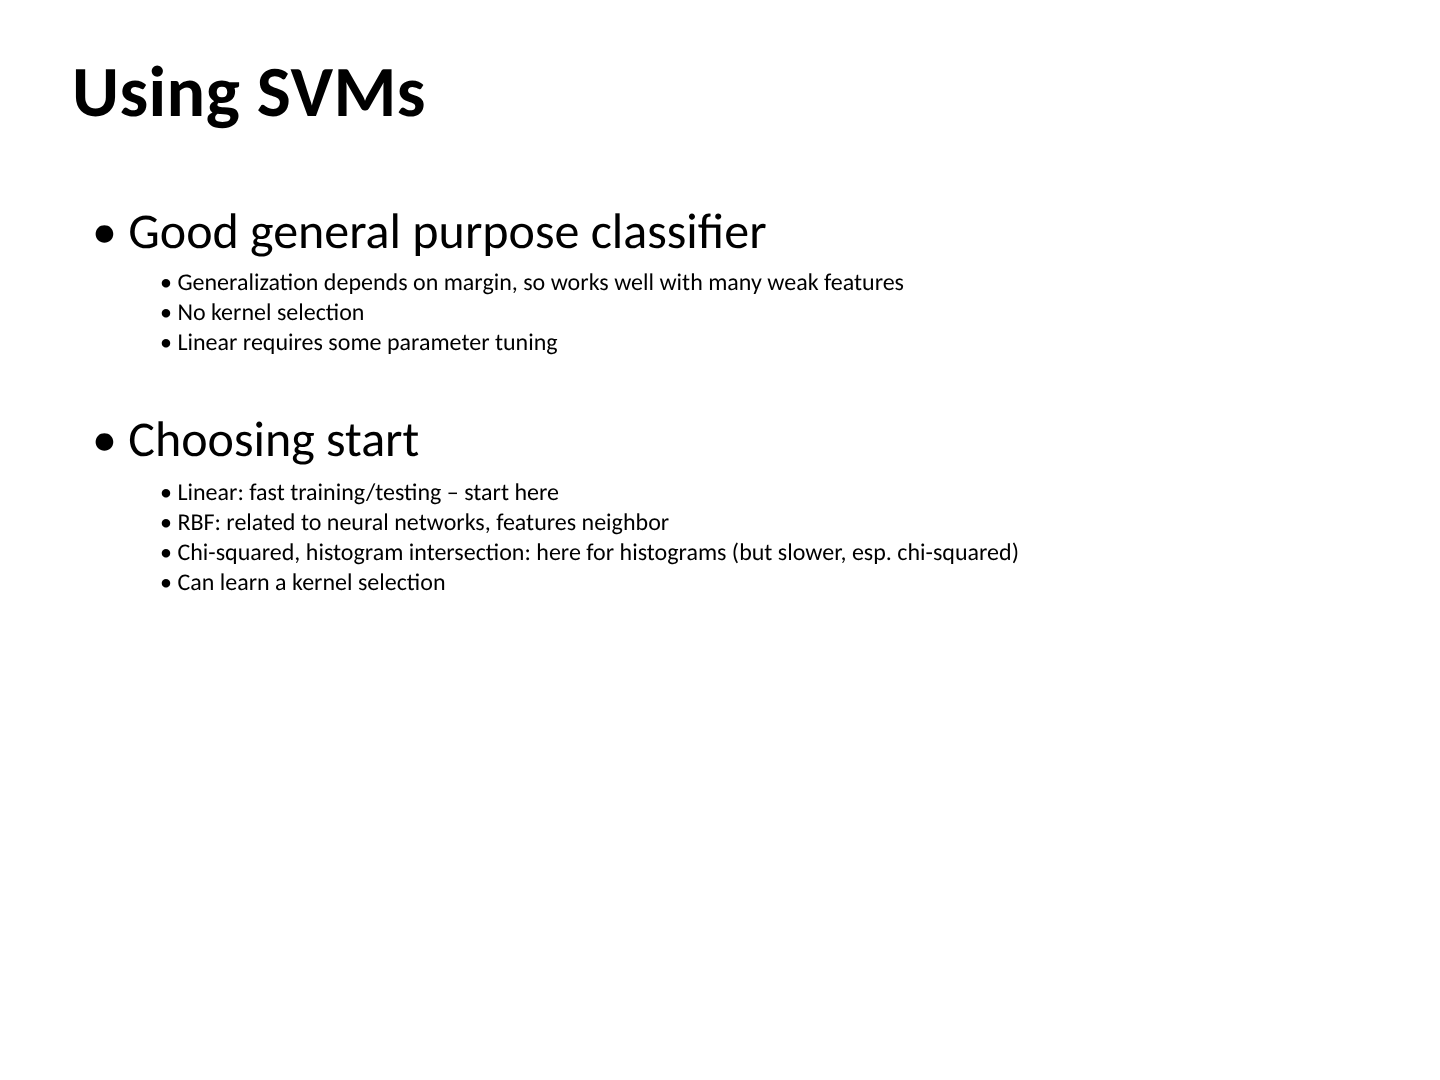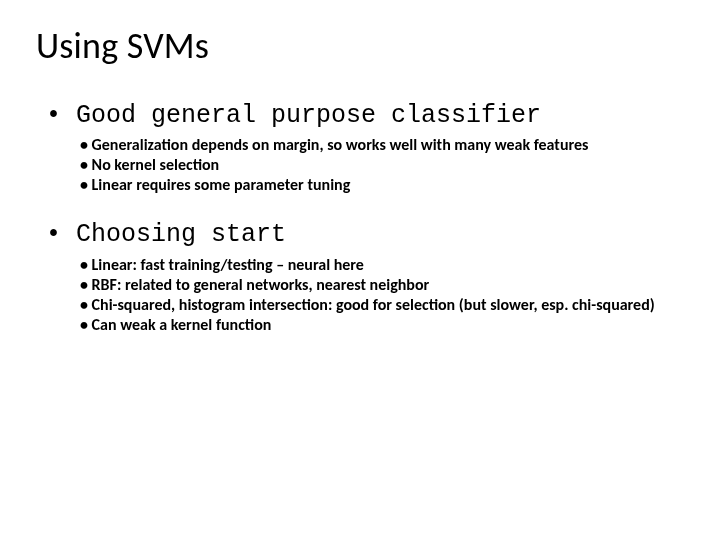--- a/index.html
+++ b/index.html
@@ -5,46 +5,45 @@
   * { margin: 0; padding: 0; box-sizing: border-box; }
   html, body { width: 720px; height: 540px; }
   body {
     font-family: Calibri, "Segoe UI", Arial, sans-serif;
     background: #fff;
     color: #000;
     padding: 24px 36px 24px 36px;
   }
   .title {
     font-size: 36px;
-    font-weight: 400;
+    font-weight: 700;
     margin-bottom: 32px;
     letter-spacing: 0.2px;
   }
   .section {
     margin-bottom: 24px;
   }
   .section-head {
     font-size: 25px;
     font-weight: 400;
     margin-left: 10px;
     margin-bottom: 4px;
     line-height: 1.25;
-    font-family: Liberation Mono, monospace;
   }
   .section-head::before {
     content: "• ";
   }
   .sub-list {
     list-style: none;
     margin-left: 44px;
     margin-right: 20px;
   }
   .sub-list li {
-    font-size: 16px;
-    font-weight: 700;
+    font-size: 12px;
+    font-weight: 400;
     line-height: 1.25;
     text-indent: -14px;
     padding-left: 14px;
   }
   .sub-list li::before {
     content: "• ";
   }
 </style>
 </head>
 <body>
@@ -56,18 +55,18 @@
   <ul class="sub-list">
     <li>Generalization depends on margin, so works well with many weak features</li>
     <li>No kernel selection</li>
     <li>Linear requires some parameter tuning</li>
   </ul>
 </div>
 
 <div class="section">
   <div class="section-head">Choosing start</div>
   <ul class="sub-list">
-    <li>Linear: fast training/testing – neural here</li>
-    <li>RBF: related to general networks, nearest neighbor</li>
-    <li>Chi-squared, histogram intersection: good for selection (but slower, esp. chi-squared)</li>
-    <li>Can weak a kernel function</li>
+    <li>Linear: fast training/testing – start here</li>
+    <li>RBF: related to neural networks, features neighbor</li>
+    <li>Chi-squared, histogram intersection: here for histograms (but slower, esp. chi-squared)</li>
+    <li>Can learn a kernel selection</li>
   </ul>
 </div>
 
 </body></html>

